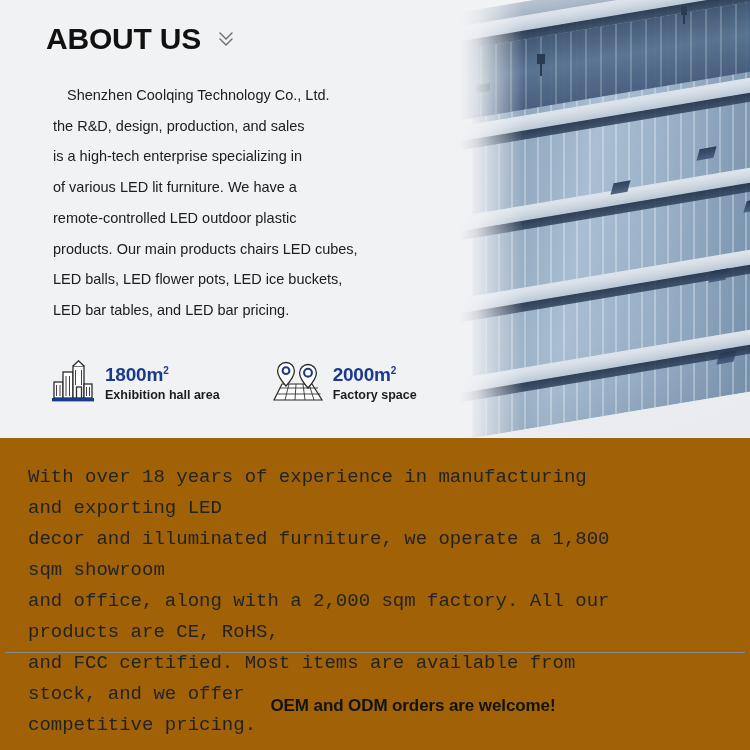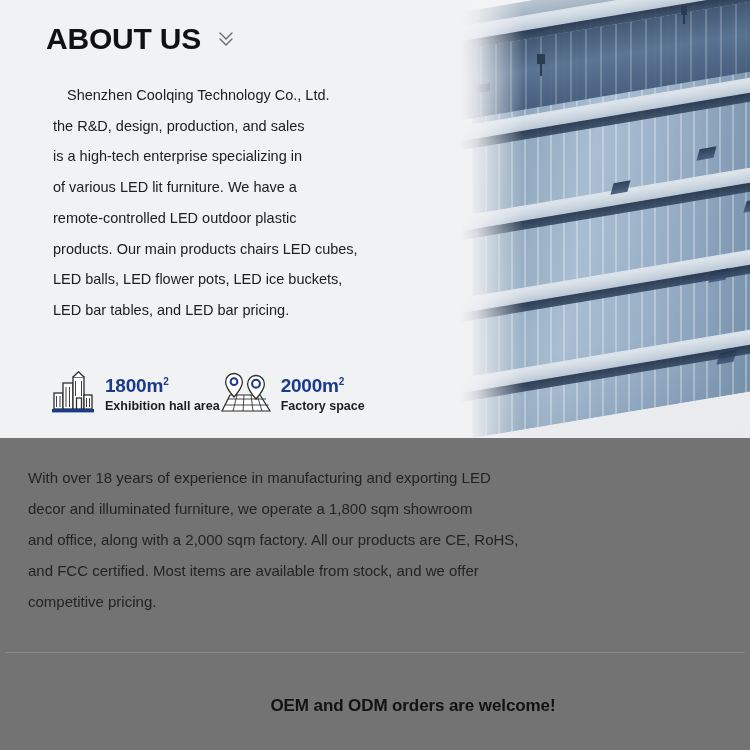--- a/index.html
+++ b/index.html
@@ -14,21 +14,21 @@
     font-family: "Liberation Sans", sans-serif;
     background: #ffffff;
     color: #1d1d1f;
     -webkit-font-smoothing: antialiased;
   }
 
   .page {
     position: relative;
     width: 750px;
     height: 750px;
-    background: #737373;
+    background: #a16207;
     padding-left: 44px;
   }
 
   
   .about-panel {
     position: absolute;
     left: 0;
     top: 0;
     width: 750px;
     height: 438px;
@@ -217,23 +217,24 @@
     line-height: 30.7px;
     color: #202020;
   }
   .about-copy .indent { padding-left: 14px; display: inline-block; }
   .about-copy p { margin: 0; }
 
   
   .stats {
     position: absolute;
     left: 50px;
-    top: 371px;
+    top: 360px;
     display: flex;
     align-items: flex-start;
+    gap: 52px;
   }
   .stat {
     display: flex;
     align-items: center;
     gap: 9px;
   }
   .stat-icon { flex: 0 0 auto; display: block; }
   .stat-text { display: flex; flex-direction: column; line-height: 1; }
   .stat-value {
     font-size: 19px;
@@ -255,23 +256,24 @@
     line-height: 1.2;
     font-weight: bold;
   }
 
   
   .summary {
     position: absolute;
     left: 28px;
     top: 462px;
     width: 600px;
-    font-size: 15px;
+    font-size: 19px;
     line-height: 31px;
     color: #232323;
+    font-family: Liberation Mono, monospace;
   }
   .summary p { margin: 0; }
 
   .divider {
     position: absolute;
     left: 5px;
     top: 652px;
     width: 740px;
     height: 1px;
     background: #8a8a8a;

